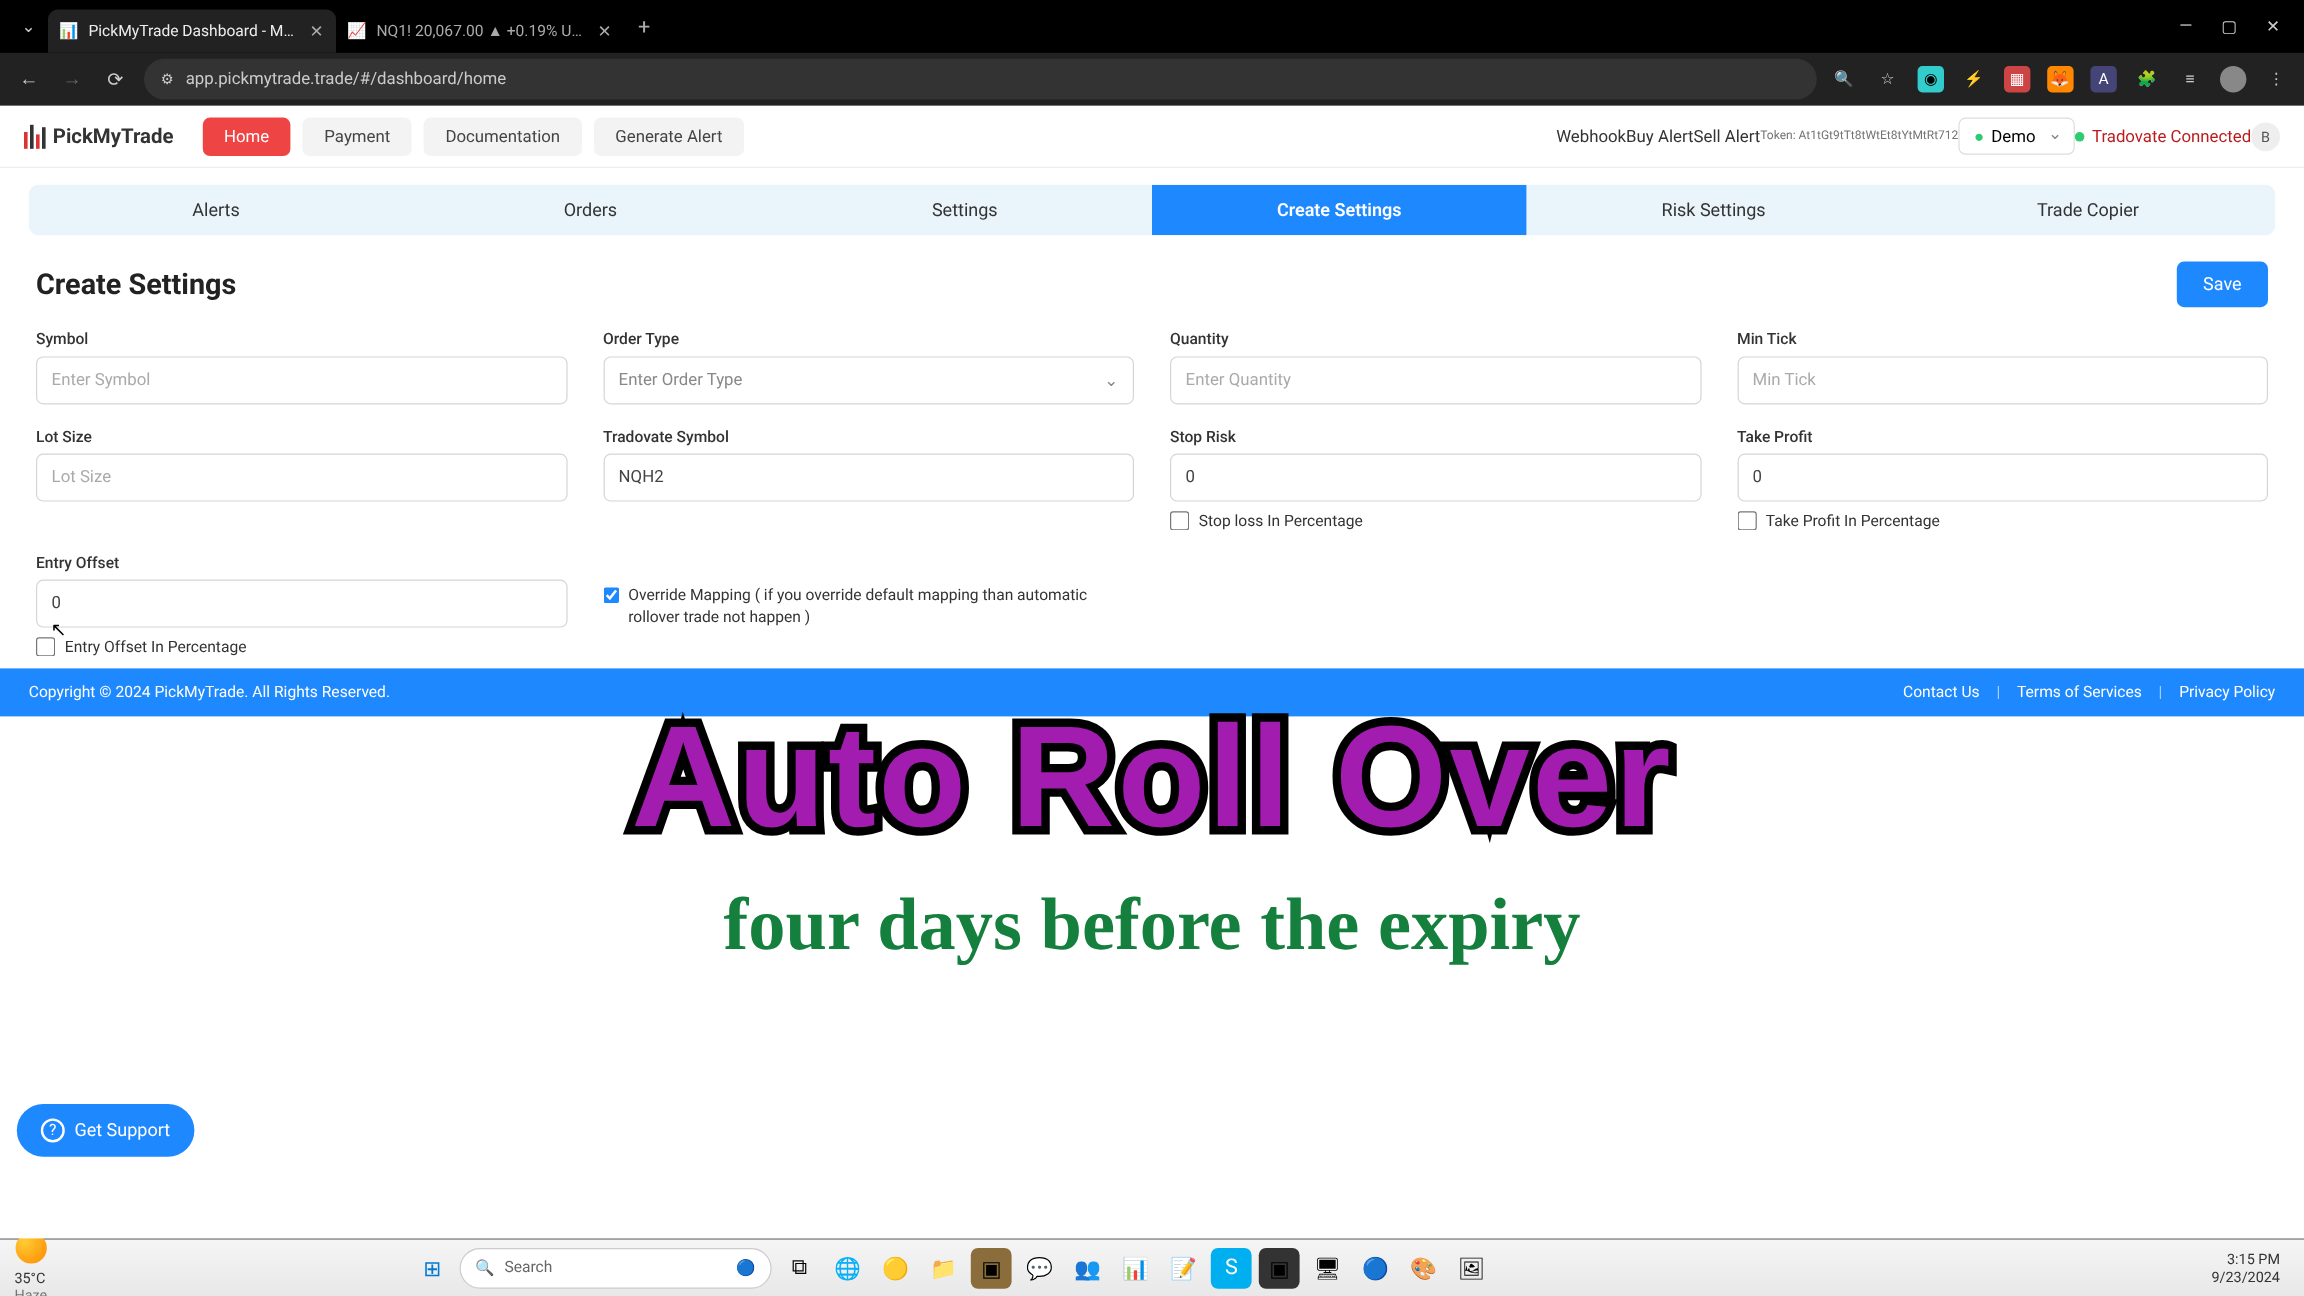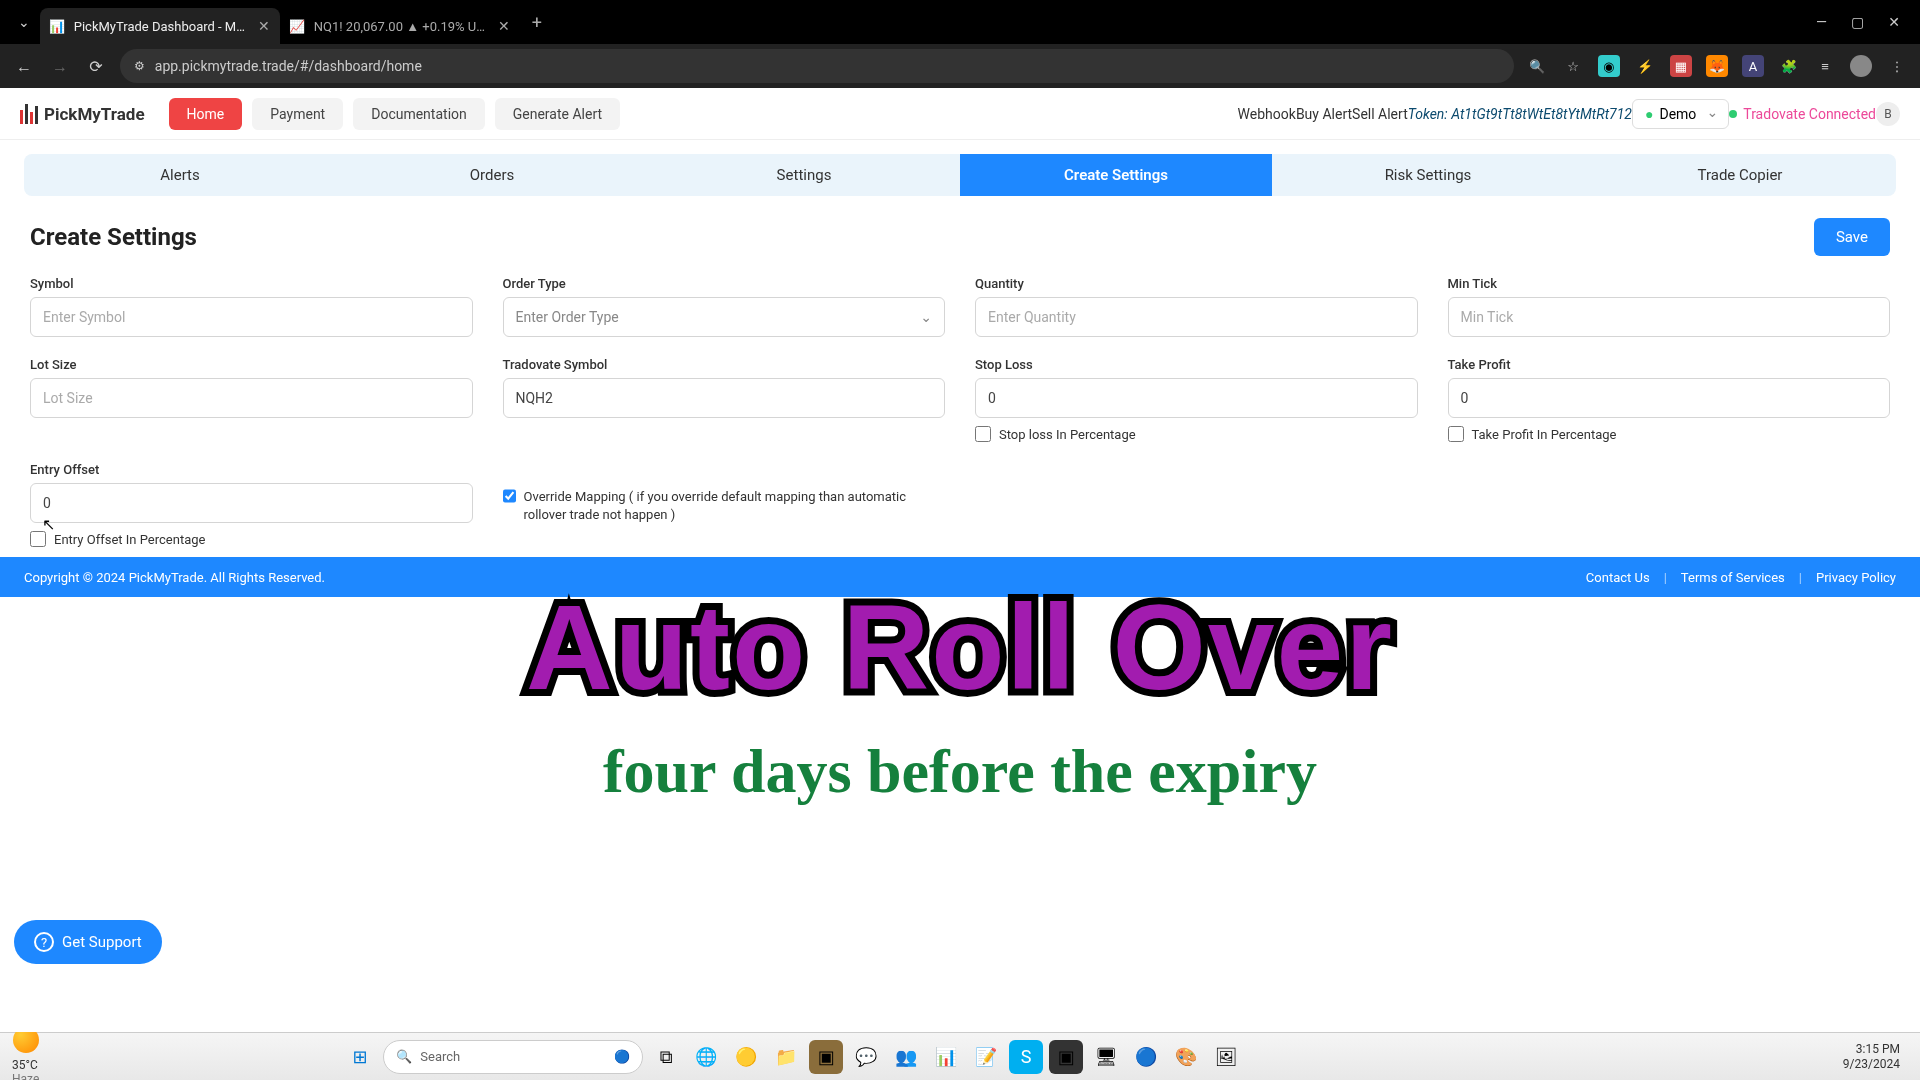--- a/index.html
+++ b/index.html
@@ -26,24 +26,24 @@
 .app { flex: 1; background: #fff; display: flex; flex-direction: column; position: relative; }
 .app-header { height: 52px; border-bottom: 1px solid #eee; display: flex; align-items: center; padding: 0 20px; }
 .logo { display: flex; align-items: center; gap: 6px; font-weight: 700; font-size: 17px; color: #333; }
 .logo-bars { display: flex; gap: 2px; align-items: flex-end; }
 .logo-bars span { width: 3px; background: #d33; display: block; }
 .nav-btns { display: flex; gap: 10px; margin-left: 24px; }
 .nav-btn { padding: 8px 18px; border-radius: 6px; background: #f3f3f3; color: #444; font-size: 14px; border: none; cursor: pointer; }
 .nav-btn.primary { background: #ef4444; color: #fff; }
 .header-right { margin-left: auto; display: flex; align-items: center; gap: 0; }
 .link-btn { font-size: 14px; color: #333; cursor: pointer; }
-.token { font-size: 14px; color: #0c4a6e; font-style: italic; }
+.token { font-size: 10px; color: #737373; }
 .demo-select { border: 1px solid #ddd; border-radius: 6px; padding: 6px 32px 6px 12px; font-size: 14px; position: relative; background: #fff; }
 .demo-select::after { content: "⌄"; position: absolute; right: 10px; top: 4px; color: #888; }
-.status { display: flex; align-items: center; gap: 6px; font-size: 14px; color: #ec4899; }
+.status { display: flex; align-items: center; gap: 6px; font-size: 14px; color: #b91c1c; }
 .dot { width: 8px; height: 8px; border-radius: 50%; background: #2ecc71; }
 .avatar { width: 24px; height: 24px; border-radius: 50%; background: #eee; color: #555; font-size: 12px; display: flex; align-items: center; justify-content: center; }
 
 .subtabs { display: flex; background: #eaf4fb; margin: 14px 24px 0; border-radius: 8px; overflow: hidden; align-items: center; }
 .subtab { flex: 1; text-align: center; padding: 12px 0; font-size: 15px; color: #333; cursor: pointer; }
 .subtab.active { background: #1e88ff; color: #fff; font-weight: 600; }
 
 .page-title-row { display: flex; align-items: center; padding: 22px 30px 10px; }
 .page-title { font-size: 24px; font-weight: 700; color: #222; }
 .save-btn { margin-left: auto; background: #1e88ff; color: #fff; border: none; border-radius: 6px; padding: 10px 22px; font-size: 15px; cursor: pointer; }
@@ -199,21 +199,21 @@
 
     <div class="field">
       <label>Lot Size</label>
       <input placeholder="Lot Size" style="">
     </div>
     <div class="field">
       <label>Tradovate Symbol</label>
       <input value="NQH2" style="">
     </div>
     <div class="field">
-      <label>Stop Loss</label>
+      <label>Stop Risk</label>
       <input value="0" style="">
       <div class="cb-row">
         <input type="checkbox" style="">
         <span>Stop loss In Percentage</span>
       </div>
     </div>
     <div class="field">
       <label>Take Profit</label>
       <input value="0" style="">
       <div class="cb-row">

